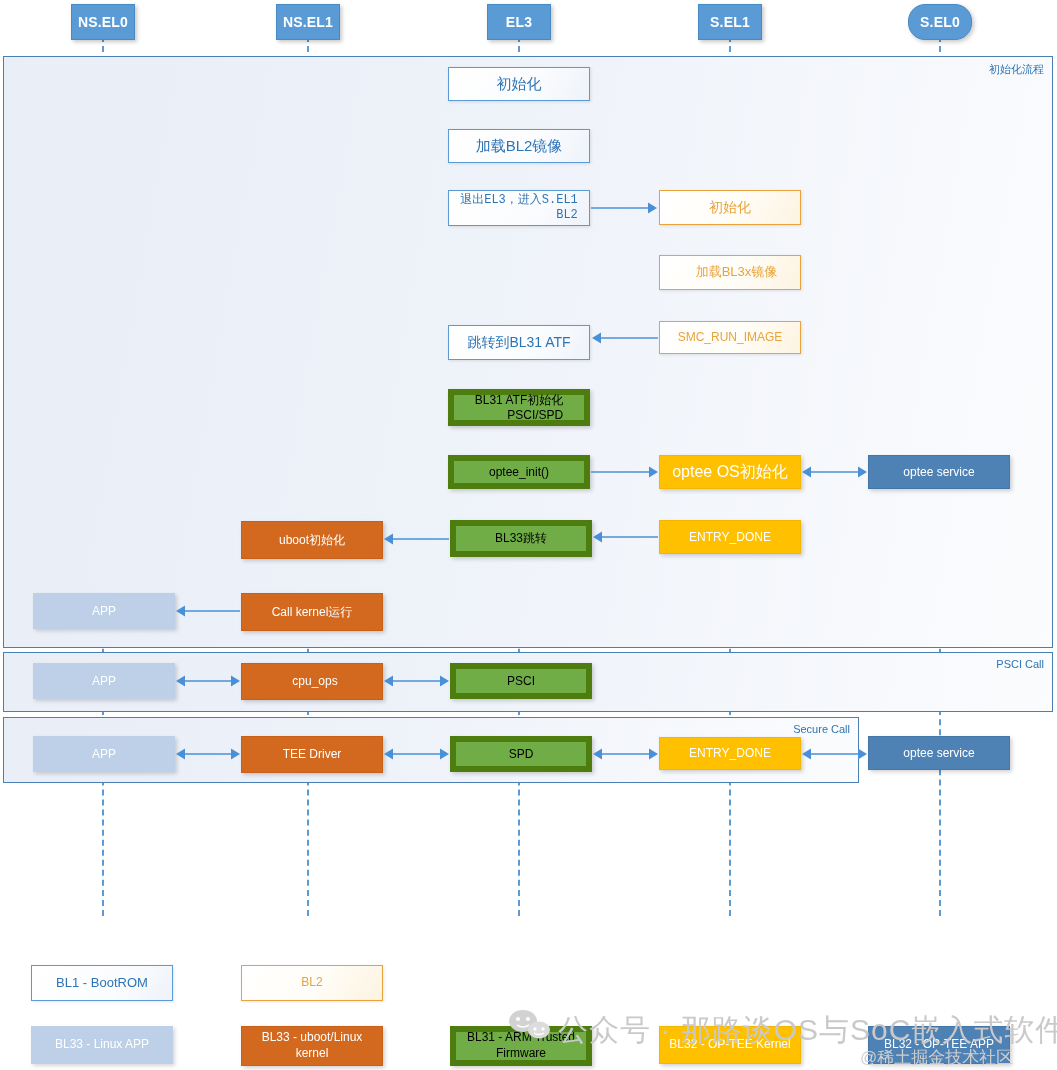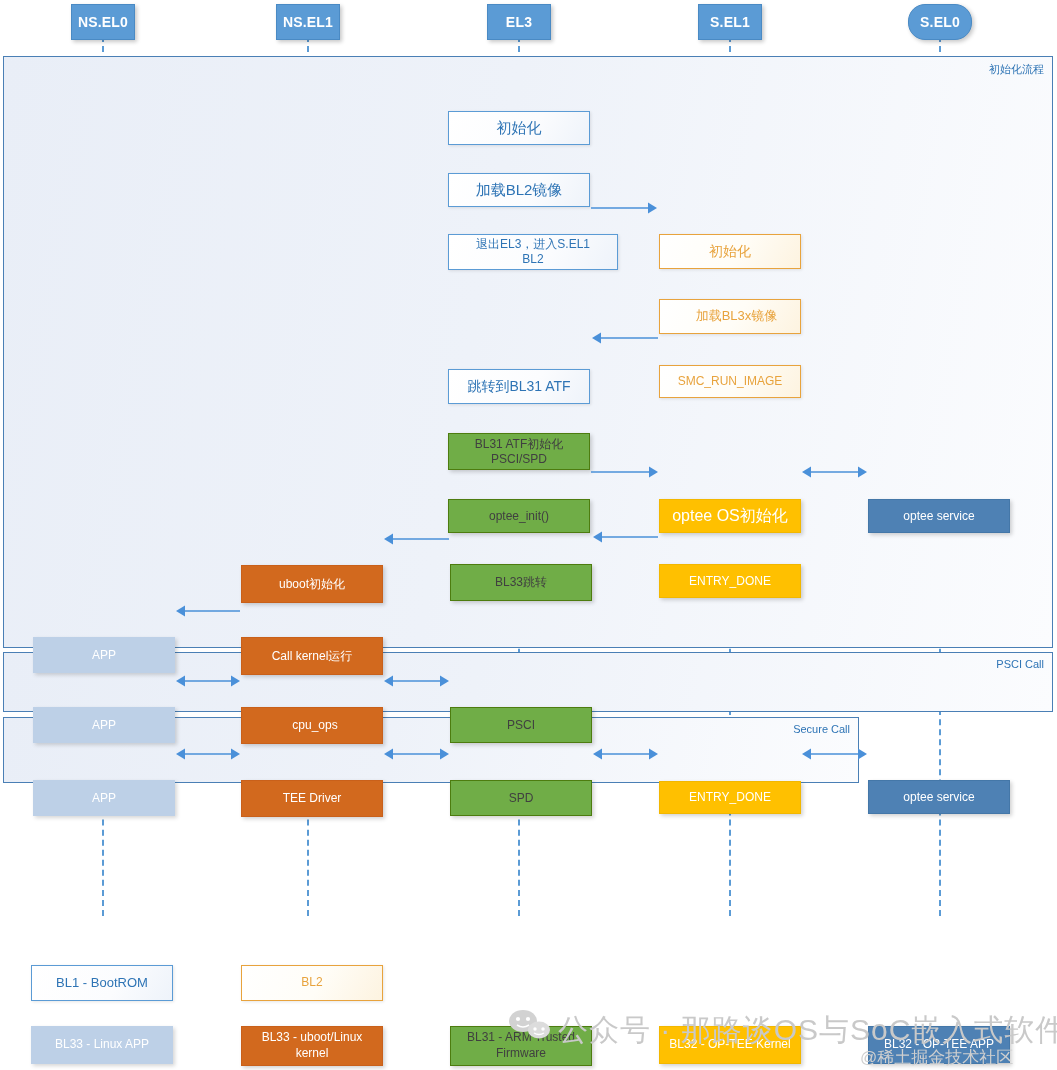--- a/index.html
+++ b/index.html
@@ -57,27 +57,26 @@
     color: #2e74b5;
     white-space: nowrap;
   }
 
   
   .node {
     position: absolute;
     display: flex;
     align-items: center;
     justify-content: center;
-    text-align: center;
+    text-align: right;
     font-size: 12px;
     line-height: 1.25;
     padding: 2px 4px;
     z-index: 5;
     white-space: pre-line;
-    margin-top: 44px;
   }
   .n-bl1 {            
     background: linear-gradient(120deg,#ffffff 0%,#fbfcfe 60%,#eef3fa 100%);
     border: 1px solid #5B9BD5;
     color: #2e74b5;
     font-size: 13px;
     box-shadow: 1px 1px 3px rgba(0,0,0,.10);
   }
   .n-bl2 {            
     background: linear-gradient(120deg,#ffffff 0%,#fffdf7 55%,#fdf3e0 100%);
@@ -92,22 +91,22 @@
     box-shadow: 2px 2px 4px rgba(0,0,0,.16);
   }
   .n-uboot {          
     background: #D2691E;
     border: 1px solid #c9601a;
     color: #ffffff;
     box-shadow: 2px 2px 4px rgba(0,0,0,.18);
   }
   .n-atf {            
     background: #70AD47;
-    border: 1px solid #4d7c0f;
-    color: #404040;
+    border: 6px solid #4d7c0f;
+    color: #000000;
     box-shadow: 2px 2px 4px rgba(0,0,0,.18);
   }
   .n-optee {          
     background: #FFC000;
     border: 1px solid #f2b700;
     color: #ffffff;
     box-shadow: 2px 2px 4px rgba(0,0,0,.18);
   }
   .n-svc {            
     background: #4E81B4;
@@ -238,21 +237,21 @@
       <div class="arrow" style="left: 802px; top: 746px;"><svg width="65" height="16">
           <line x1="9" y1="8" x2="56" y2="8" stroke="#4A90D9" stroke-width="1.6"></line>
           <polygon points="0,8 9,2.5 9,13.5" fill="#4A90D9"></polygon>
           <polygon points="65,8 56,2.5 56,13.5" fill="#4A90D9"></polygon>
         </svg></div>
     </div>
 
   <div id="nodes">
       <div class="node n-bl1" style="left: 448px; top: 67px; width: 142px; height: 34px; font-size: 15px;">初始化</div>
       <div class="node n-bl1" style="left: 448px; top: 129px; width: 142px; height: 34px; font-size: 15px;">加载BL2镜像</div>
-      <div class="node n-bl1" style="left: 448px; top: 190px; width: 170px; height: 36px; font-size: 12px;">退出EL3，进入S.EL1
+      <div class="node n-bl1" style="left: 448px; top: 190px; width: 142px; height: 36px; font-size: 12px; font-family: Liberation Mono, monospace;">退出EL3，进入S.EL1
 BL2</div>
       <div class="node n-bl2" style="left: 659px; top: 190px; width: 142px; height: 35px; font-size: 14px;">初始化</div>
       <div class="node n-bl2" style="left: 659px; top: 255px; width: 142px; height: 35px; font-size: 13px; padding-left: 17px;">加载BL3x镜像</div>
       <div class="node n-bl2" style="left: 659px; top: 321px; width: 142px; height: 33px; font-size: 12px;">SMC_RUN_IMAGE</div>
       <div class="node n-bl1" style="left: 448px; top: 325px; width: 142px; height: 35px; font-size: 14px;">跳转到BL31 ATF</div>
       <div class="node n-atf" style="left: 448px; top: 389px; width: 142px; height: 37px; font-size: 12px;">BL31 ATF初始化
 PSCI/SPD</div>
       <div class="node n-atf" style="left: 448px; top: 455px; width: 142px; height: 34px; font-size: 12px;">optee_init()</div>
       <div class="node n-optee" style="left: 659px; top: 455px; width: 142px; height: 34px; font-size: 16px;">optee OS初始化</div>
       <div class="node n-svc" style="left: 868px; top: 455px; width: 142px; height: 34px; font-size: 12px;">optee service</div>

